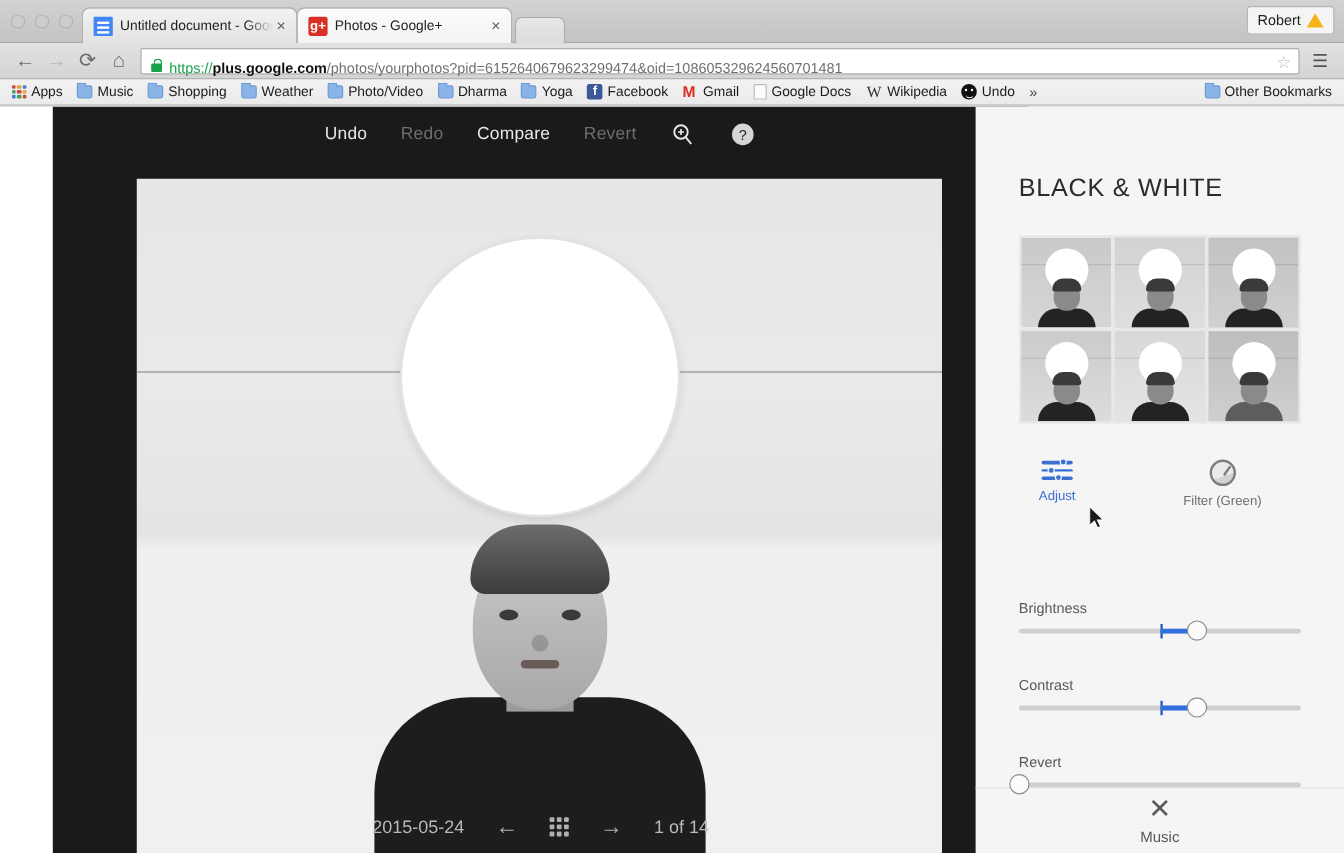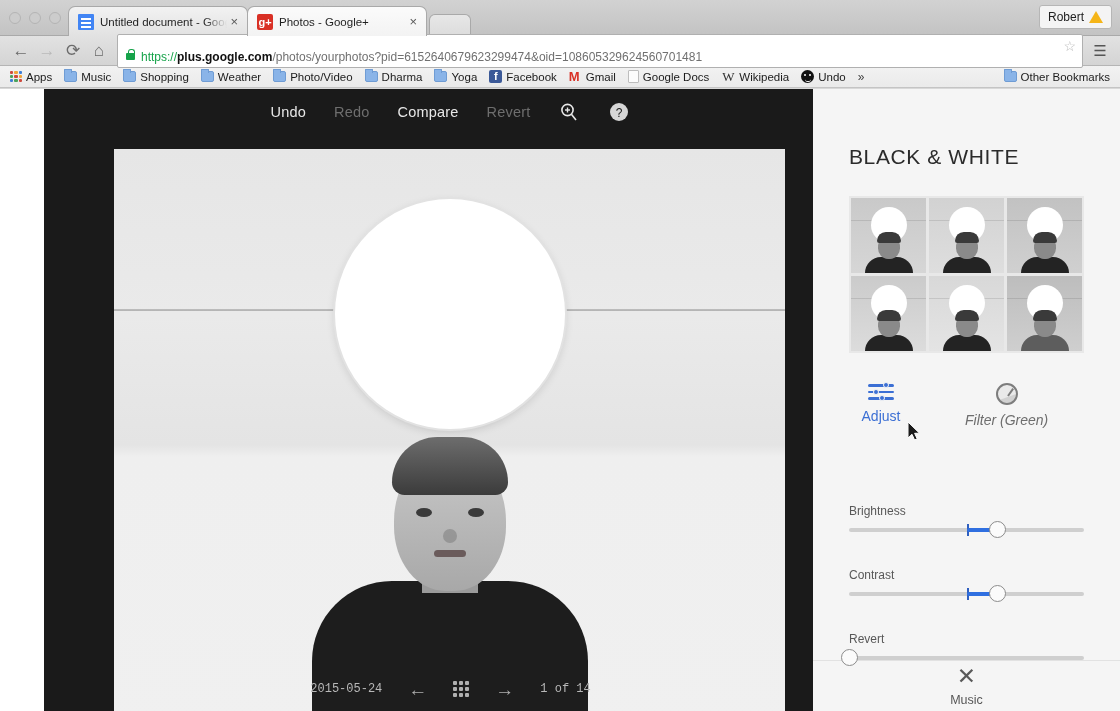--- a/index.html
+++ b/index.html
@@ -63,21 +63,21 @@
 
   .toolbar {
     position: relative; height: 30px; width: 100%;
     background: linear-gradient(#e2e2e2, #d4d4d4);
     border-bottom: 1px solid #b5b5b5;
     display: flex; align-items: center; padding: 0 8px;
   }
   .nav-ico { width: 26px; text-align: center; font-size: 17px; color: #6b6b6b; cursor: default; }
   .nav-ico.dim { color: #b9b9b9; }
   .omnibox {
-    flex: 1; height: 34px; margin: 0 5px 0 5px; background: #fff;
+    flex: 1; height: 22px; margin: 0 5px 0 5px; background: #fff;
     border: 1px solid #b0b0b0; border-radius: 2px;
     display: flex; align-items: center; padding: 12px 6px 0 8px; position: relative;
   }
   .lock { width: 9px; height: 7px; background: #16a34a; border-radius: 1px;
     position: relative; margin-right: 6px; flex: 0 0 9px; }
   .lock::before { content: ""; position: absolute; left: 2px; top: -4px; width: 5px; height: 5px;
     border: 1.5px solid #16a34a; border-bottom: none; border-radius: 3px 3px 0 0; }
   .url { font-size: 12px; white-space: nowrap; overflow: hidden; flex: 1; }
   .url .sch { color: #16a34a; }
   .url .host { color: #111; font-weight: bold; }
@@ -157,21 +157,21 @@
   .boy .eye.l { left: 50%; margin-left: -34px; } .boy .eye.r { left: 50%; margin-left: 18px; }
   .boy .mouth { position: absolute; bottom: 184px; left: 50%; margin-left: -16px;
     width: 32px; height: 7px; border-radius: 4px; background: #6a5b5b; }
   .boy .nose { position: absolute; bottom: 198px; left: 50%; margin-left: -7px;
     width: 14px; height: 14px; border-radius: 50%; background: rgba(120,120,120,.5); }
 
   .bottom-bar {
     position: absolute; left: 0; bottom: 0; width: 813px; height: 44px;
     display: flex; align-items: center; justify-content: center; gap: 26px;
   }
-  .bb-text { font-size: 12px; color: #b8b8b8; font-family: Liberation Mono, monospace; }
+  .bb-text { font-size: 15px; color: #b8b8b8; }
   .bb-arrow { font-size: 19px; color: #b0b0b0; line-height: 1; }
   .bb-grid { width: 16px; height: 16px; display: grid; grid-template-columns: repeat(3,1fr);
     grid-template-rows: repeat(3,1fr); gap: 2px; }
   .bb-grid i { background: #b0b0b0; border-radius: 1px; }
 
   
   .panel { position: absolute; left: 813px; top: 89px; width: 307px; height: 622px;
     background: #f5f5f5; display: flex; flex-direction: column; }
   .panel-title { font-size: 21px; color: #2b2b2b; letter-spacing: .6px;
     padding: 56px 0 0 36px; font-weight: normal; }
@@ -188,22 +188,22 @@
     border-radius: 50% 50% 45% 45%; background: #8a8a8a; }
   .t-hair { position: absolute; left: 50%; bottom: 30px; width: 24px; height: 11px; margin-left: -12px;
     border-radius: 12px 12px 3px 3px; background: #3a3a3a; }
   .t-body { position: absolute; left: 50%; bottom: 0; width: 48px; height: 16px; margin-left: -24px;
     border-radius: 16px 16px 0 0; background: #232323; }
 
   .mode-tabs { display: flex; align-items: flex-start; gap: 0;
     margin: 30px 0 0 36px; width: 235px; }
   .mode { display: flex; flex-direction: column; align-items: center; gap: 7px; cursor: pointer; }
   .mode.adjust { width: 64px; }
-  .mode.filter { margin-left: 52px; font-style: italic; }
-  .mode-label { font-size: 14px; color: #6e6e6e; }
+  .mode.filter { margin-left: 73px; }
+  .mode-label { font-size: 11px; color: #6e6e6e; }
   .mode.active .mode-label { color: #3b6fd4; }
   .sliders-ico { width: 26px; height: 18px; position: relative; }
   .sliders-ico i { position: absolute; left: 0; right: 0; height: 2.5px; background: #3b6fd4; border-radius: 2px; }
   .sliders-ico i:nth-child(1){ top: 1px; }
   .sliders-ico i:nth-child(2){ top: 7.5px; }
   .sliders-ico i:nth-child(3){ top: 14px; }
   .sliders-ico b { position: absolute; width: 6px; height: 6px; border-radius: 50%;
     background: #3b6fd4; border: 1px solid #f5f5f5; }
   .sliders-ico b:nth-of-type(1){ top: -1px; left: 15px; }
   .sliders-ico b:nth-of-type(2){ top: 5.5px; left: 5px; }

